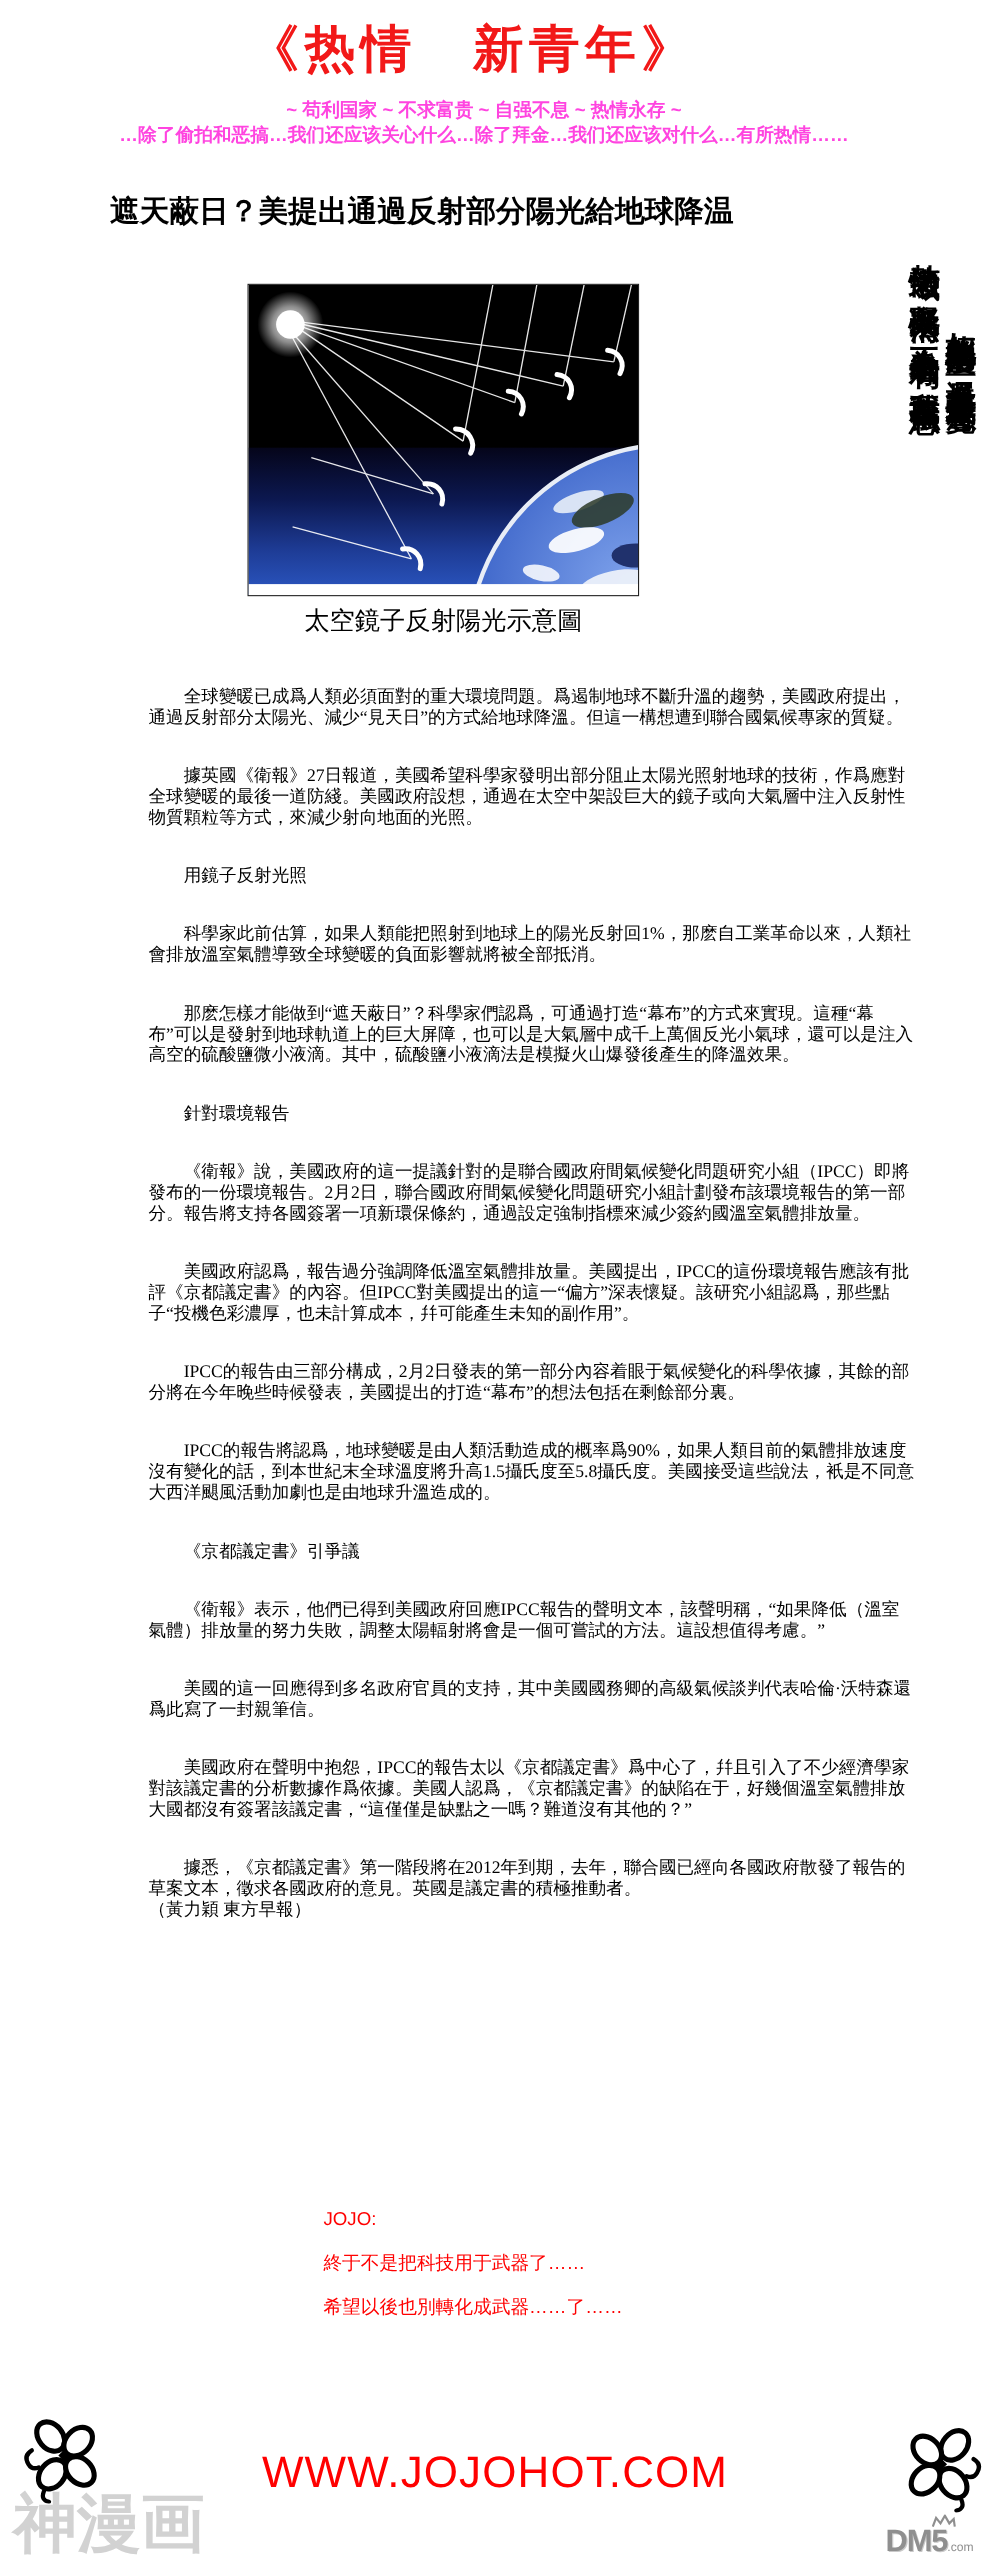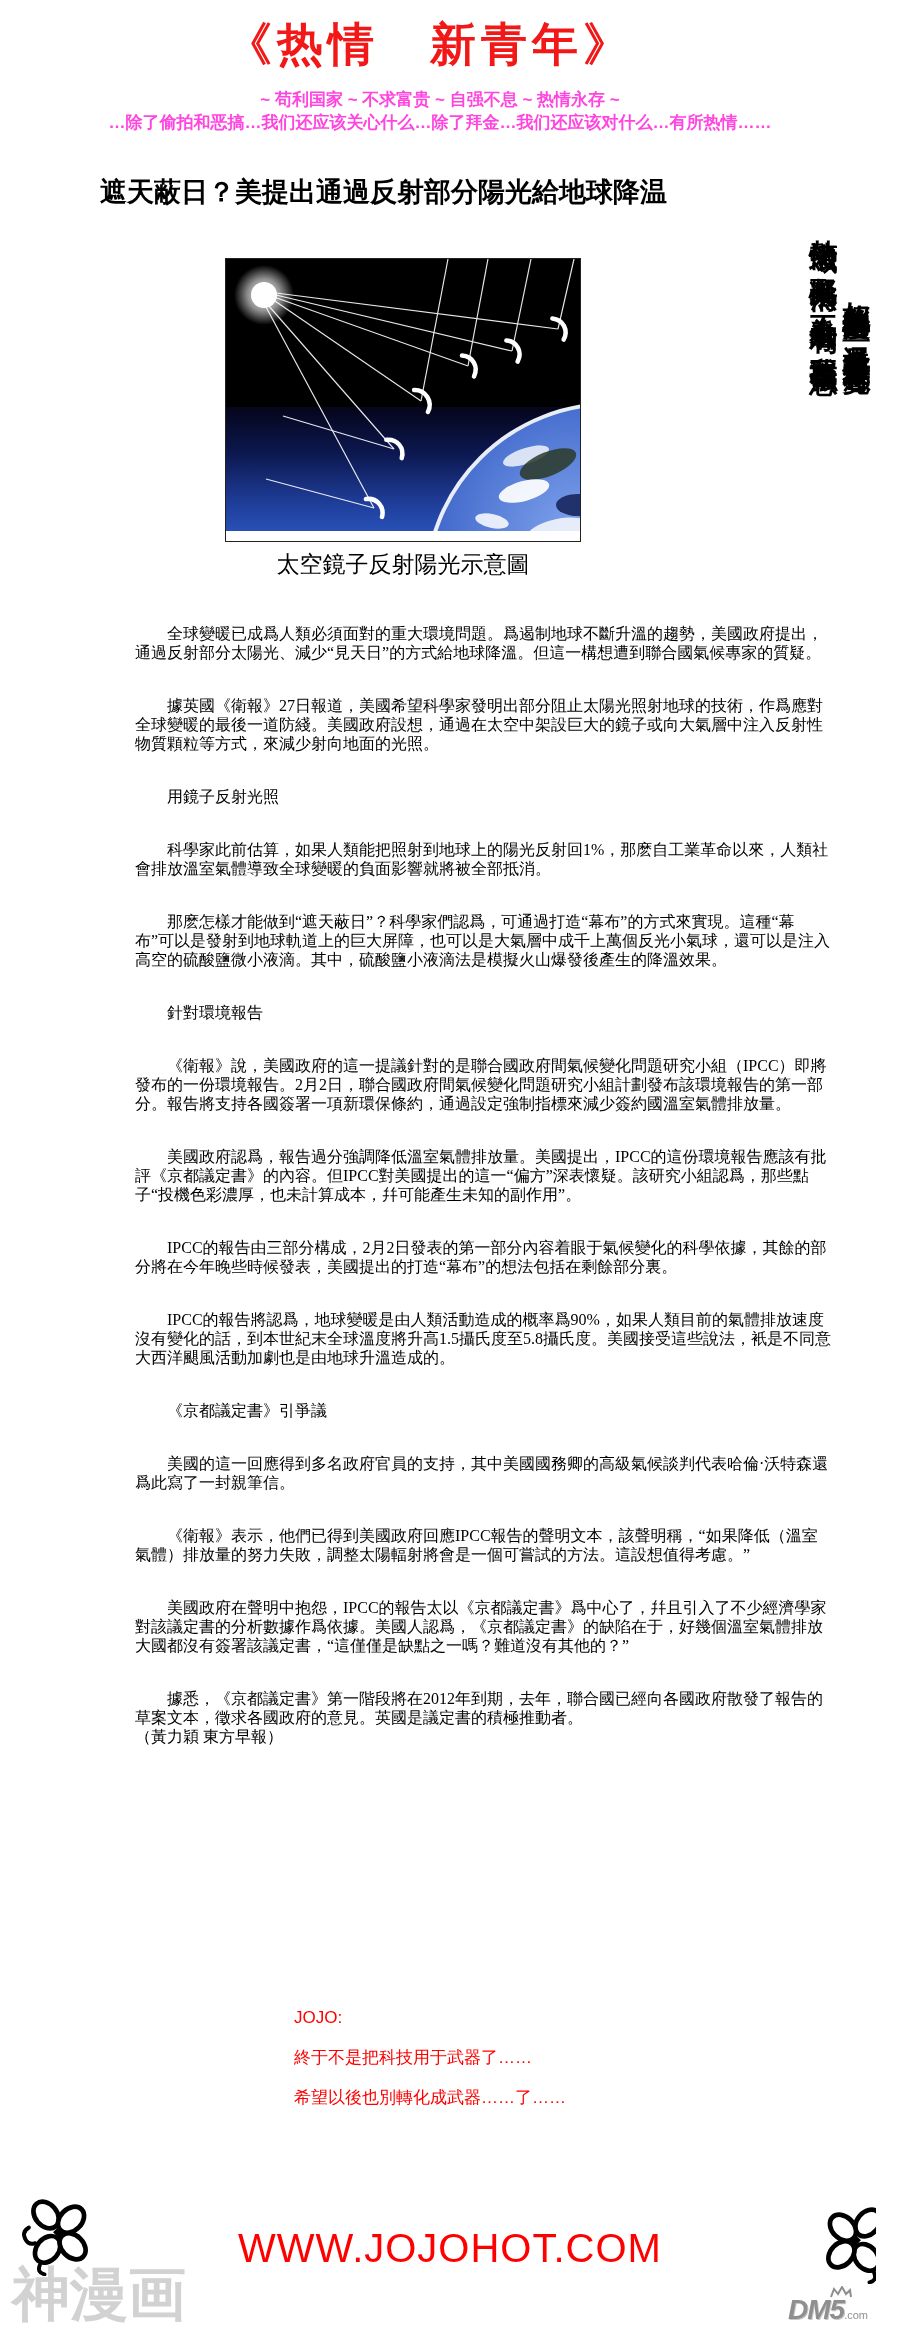--- a/index.html
+++ b/index.html
@@ -1,17 +1,17 @@
 <!DOCTYPE html>
 <html><head>
 <meta charset="utf-8">
 <style>
   html,body{margin:0;padding:0;background:#ffffff;}
   .page{position:relative;width:876px;height:2336px;background:#fff;overflow:hidden;
-        font-family:"Liberation Sans",sans-serif;color:#000;}
+        font-family:"Liberation Sans",sans-serif;color:#000;padding-left:17px;}
 
   
   .masthead-title{position:absolute;left:60px;top:14px;width:740px;text-align:center;
     font-family:"DejaVu Serif",serif;font-size:46px;font-weight:bold;color:#f21818;letter-spacing:5px;}
   .tagline{position:absolute;left:40px;width:800px;text-align:center;
     font-size:17px;font-weight:bold;color:#ff44e0;}
   .tagline-1{top:88px;}
   .tagline-2{top:111px;}
 
   
@@ -45,21 +45,21 @@
 
   
   .site-url{position:absolute;left:230px;top:2226px;width:440px;text-align:center;
     font-size:40px;font-weight:normal;color:#ff0000;letter-spacing:1px;cursor:pointer;}
   .watermark{position:absolute;left:12px;top:2256px;font-size:58px;font-weight:bold;color:#d2d2d2;}
   .ornament{position:absolute;width:78px;height:86px;}
   .ornament-left{left:18px;top:2190px;}
   .ornament-right{left:818px;top:2198px;transform:scaleX(-1);}
   .dm5{position:absolute;right:8px;top:2294px;color:#8f8f8f;cursor:pointer;}
   .dm5-main{font-size:28px;font-weight:bold;letter-spacing:-1px;
-    text-shadow:1px 1px 0 #c9c9c9;font-style:italic;}
+    text-shadow:1px 1px 0 #c9c9c9;}
   .dm5-com{font-size:11px;font-weight:normal;}
   .dm5-crown{position:absolute;top:-8px;right:16px;}
 </style>
 </head>
 <body>
 
 <div class="page">
 
   <div class="masthead-title">《热情　新青年》</div>
   <div class="tagline tagline-2">…除了偷拍和恶搞…我们还应该关心什么…除了拜金…我们还应该对什么…有所热情……</div>
@@ -156,22 +156,22 @@
     <div class="para">據英國《衛報》27日報道，美國希望科學家發明出部分阻止太陽光照射地球的技術，作爲應對全球變暖的最後一道防綫。美國政府設想，通過在太空中架設巨大的鏡子或向大氣層中注入反射性物質顆粒等方式，來減少射向地面的光照。</div>
     <div class="sec-h">用鏡子反射光照</div>
     <div class="para">科學家此前估算，如果人類能把照射到地球上的陽光反射回1%，那麽自工業革命以來，人類社會排放溫室氣體導致全球變暖的負面影響就將被全部抵消。</div>
     <div class="para">那麽怎樣才能做到“遮天蔽日”？科學家們認爲，可通過打造“幕布”的方式來實現。這種“幕布”可以是發射到地球軌道上的巨大屏障，也可以是大氣層中成千上萬個反光小氣球，還可以是注入高空的硫酸鹽微小液滴。其中，硫酸鹽小液滴法是模擬火山爆發後產生的降溫效果。</div>
     <div class="sec-h">針對環境報告</div>
     <div class="para">《衛報》說，美國政府的這一提議針對的是聯合國政府間氣候變化問題研究小組（IPCC）即將發布的一份環境報告。2月2日，聯合國政府間氣候變化問題研究小組計劃發布該環境報告的第一部分。報告將支持各國簽署一項新環保條約，通過設定強制指標來減少簽約國溫室氣體排放量。</div>
     <div class="para">美國政府認爲，報告過分強調降低溫室氣體排放量。美國提出，IPCC的這份環境報告應該有批評《京都議定書》的內容。但IPCC對美國提出的這一“偏方”深表懷疑。該研究小組認爲，那些點子“投機色彩濃厚，也未計算成本，幷可能產生未知的副作用”。</div>
     <div class="para">IPCC的報告由三部分構成，2月2日發表的第一部分內容着眼于氣候變化的科學依據，其餘的部分將在今年晚些時候發表，美國提出的打造“幕布”的想法包括在剩餘部分裏。</div>
     <div class="para">IPCC的報告將認爲，地球變暖是由人類活動造成的概率爲90%，如果人類目前的氣體排放速度沒有變化的話，到本世紀末全球溫度將升高1.5攝氏度至5.8攝氏度。美國接受這些說法，衹是不同意大西洋颶風活動加劇也是由地球升溫造成的。</div>
     <div class="sec-h">《京都議定書》引爭議</div>
+    <div class="para">《衛報》表示，他們已得到美國政府回應IPCC報告的聲明文本，該聲明稱，“如果降低（溫室氣體）排放量的努力失敗，調整太陽輻射將會是一個可嘗試的方法。這設想值得考慮。”</div>
     <div class="para">美國的這一回應得到多名政府官員的支持，其中美國國務卿的高級氣候談判代表哈倫·沃特森還爲此寫了一封親筆信。</div>
-    <div class="para">《衛報》表示，他們已得到美國政府回應IPCC報告的聲明文本，該聲明稱，“如果降低（溫室氣體）排放量的努力失敗，調整太陽輻射將會是一個可嘗試的方法。這設想值得考慮。”</div>
     <div class="para">美國政府在聲明中抱怨，IPCC的報告太以《京都議定書》爲中心了，幷且引入了不少經濟學家對該議定書的分析數據作爲依據。美國人認爲，《京都議定書》的缺陷在于，好幾個溫室氣體排放大國都沒有簽署該議定書，“這僅僅是缺點之一嗎？難道沒有其他的？”</div>
     <div class="para para-tight">據悉，《京都議定書》第一階段將在2012年到期，去年，聯合國已經向各國政府散發了報告的草案文本，徵求各國政府的意見。英國是議定書的積極推動者。</div>
     <div class="attribution">（黃力穎 東方早報）</div>
   </div>
 
   <div class="comment comment-1">JOJO:</div>
   <div class="comment comment-2">終于不是把科技用于武器了……</div>
   <div class="comment comment-3">希望以後也別轉化成武器……了……</div>
 
   <div class="ornament ornament-left">

